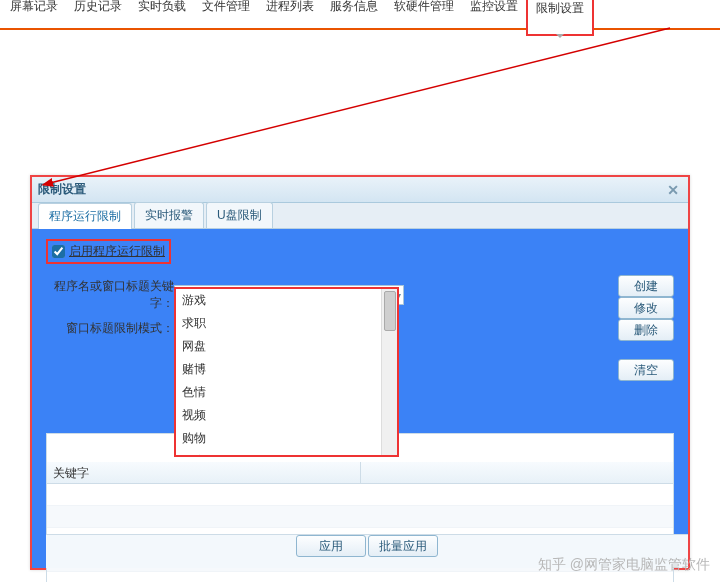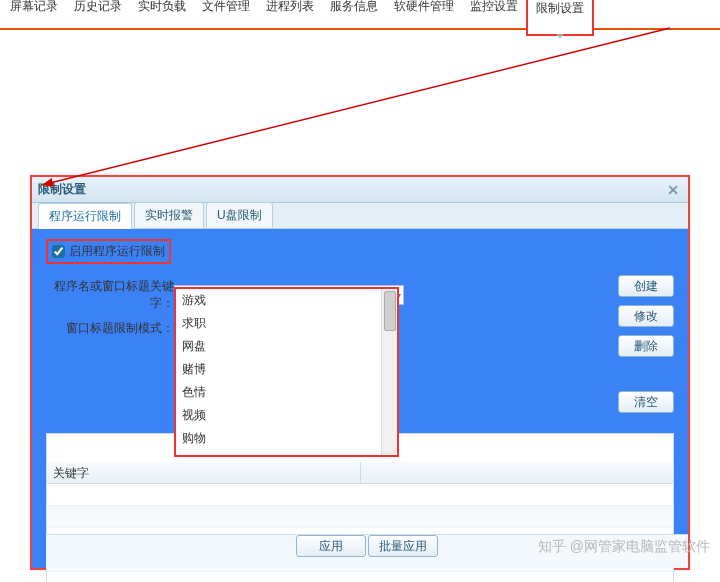--- a/index.html
+++ b/index.html
@@ -16,21 +16,21 @@
 
 .titlebar { height: 26px; background: linear-gradient(#e9f2f9,#d3e5f2); display:flex; align-items:center; padding:0 6px; font-size:12px; font-weight:bold; color:#2a5a7a; border-bottom:1px solid #aac9dd; }
 .titlebar .close { margin-left:auto; width:18px; height:18px; display:flex; align-items:center; justify-content:center; color:#7a9ab0; cursor:pointer; font-size:14px; }
 
 .tabstrip { height:26px; background:#e6eef5; border-bottom:1px solid #b8d0e0; display:flex; align-items:flex-end; padding-left:6px; gap:2px; }
 .tab { padding:4px 10px; font-size:12px; border:1px solid #b8d0e0; border-bottom:none; background:#f2f7fb; color:#2a5a7a; border-radius:3px 3px 0 0; cursor:pointer; }
 .tab.active { background:#fff; color:#1c6ea4; position:relative; top:1px;margin-top:48px; }
 
 .content { padding:10px 14px; font-size:12px; color:#333; position:relative; height:calc(100% - 52px); }
 
-.checkbox-row { display:flex; align-items:center; gap:4px; border:2px solid #e33; padding:2px 4px; width:fit-content; margin-bottom:14px; }
+.checkbox-row { display:flex; align-items:center; gap:4px; border:2px solid #e33; padding:2px 4px; width:fit-content; margin-bottom:14px;text-decoration:underline; }
 .checkbox-row input { accent-color:#1c6ea4; }
 
 .form-row { display:flex; align-items:center; margin-bottom:8px; }
 .form-row .lbl { width:128px; text-align:right; color:#333; }
 .combo { width:230px; height:20px; border:1px solid #a8c5d9; background:#fff; display:flex; align-items:center; justify-content:flex-end; padding:0 2px; cursor:pointer; }
 .combo .caret { color:#5b87a6; font-size:10px; }
 
 .radio-row { display:flex; align-items:center; gap:4px; margin-left:10px; }
 
 .dropdown { position:absolute; left:142px; top:58px; width:225px; border:2px solid #e33; background:#fff; z-index:3; max-height:170px; display:flex; }
@@ -39,27 +39,27 @@
 .dropdown .scroll { width:16px; background:#f0f0f0; border-left:1px solid #ddd; position:relative; }
 .dropdown .thumb { position:absolute; left:2px; top:2px; width:12px; height:40px; background:#cfcfcf; border:1px solid #aaa; border-radius:2px; }
 
 .table-area { margin-top:96px; border:1px solid #cddce7; height:190px; background:#fff; }
 .table-header { display:flex; background:linear-gradient(#f7fbfe,#e8f1f8); border-bottom:1px solid #cddce7; height:22px;margin-top:28px; }
 .table-header .th { flex:1; padding:3px 6px; font-size:12px; border-right:1px solid #cddce7; color:#333; }
 .table-header .th:last-child { border-right:none; }
 .table-body .tr { display:flex; height:22px; border-bottom:1px solid #f0f4f8; }
 .table-body .tr:nth-child(even){ background:#f6f9fc; }
 
-.side-buttons { position:absolute; right:14px; top:46px; display:flex; flex-direction:column; gap:8px; }
+.side-buttons { position:absolute; right:14px; top:46px; display:flex; flex-direction:column; }
 .btn { width:56px; height:22px; border:1px solid #8fb6d0; border-radius:3px; background:linear-gradient(#fdfeff,#e4eef6); font-size:12px; color:#2a5a7a; cursor:pointer; text-align:center; line-height:20px; }
 .side-buttons .gap { height:18px; }
 
 .footer { position:absolute; left:14px; right:0; bottom:0; height:34px; border-top:1px solid #cddce7; background:#f3f8fc; display:flex; align-items:flex-start; justify-content:center; gap:2px; }
 
-.watermark { position:absolute; right:10px; bottom:26px; font-size:14px; color:#b8b8b8; z-index:20; pointer-events:none; }
+.watermark { position:absolute; right:10px; bottom:8px; font-size:14px; color:#b8b8b8; z-index:20; pointer-events:none; }
 </style>
 </head>
 <body>
 
 <div class="topbar" id="topbar">
     <div class="menu-item">屏幕记录</div>
     <div class="menu-item">历史记录</div>
     <div class="menu-item">实时负载</div>
     <div class="menu-item">文件管理</div>
     <div class="menu-item">进程列表</div>

